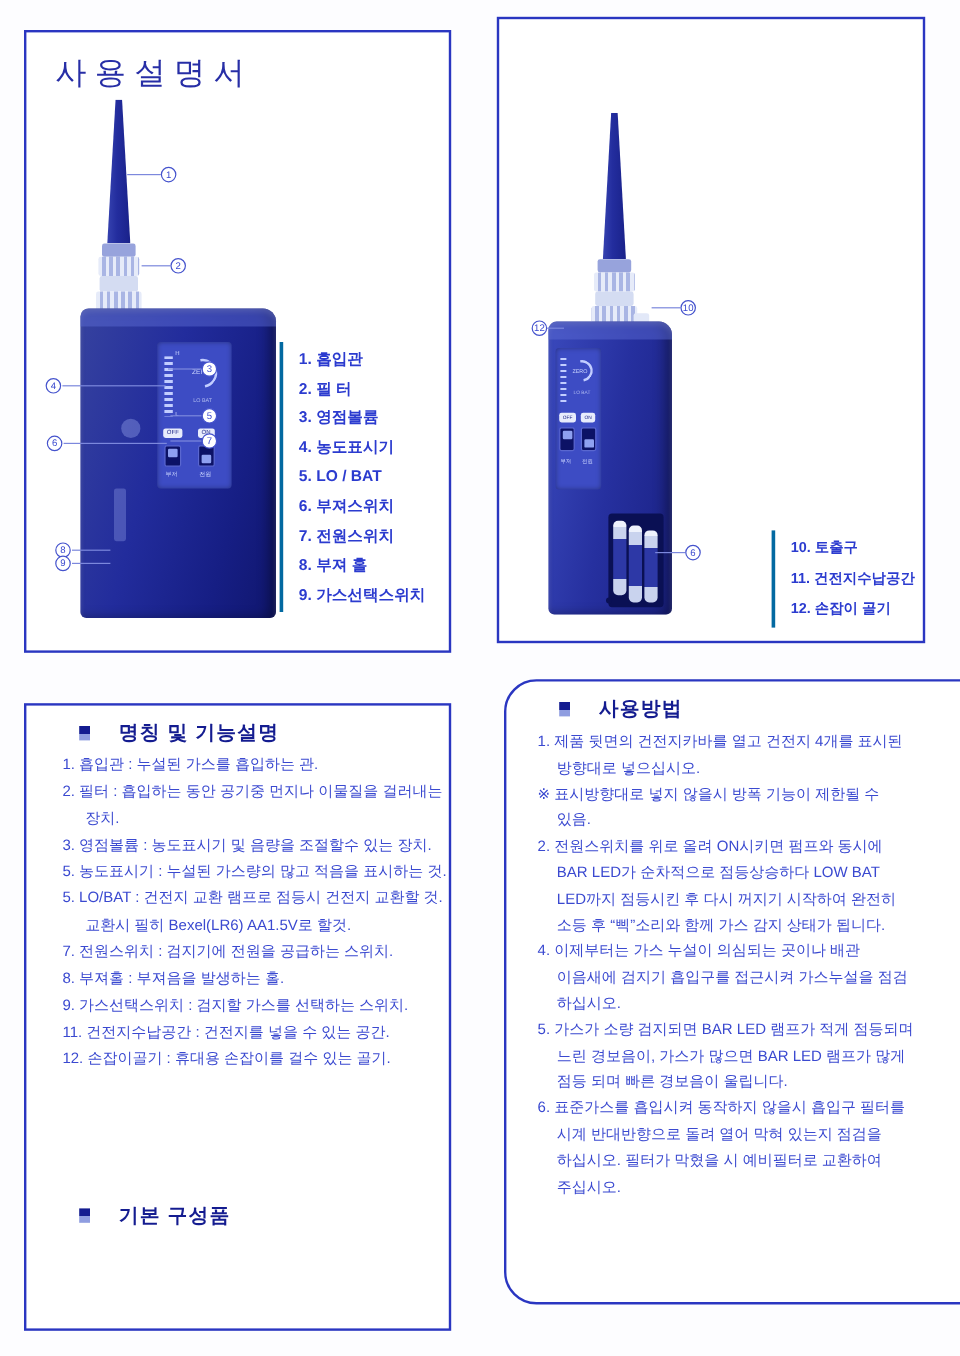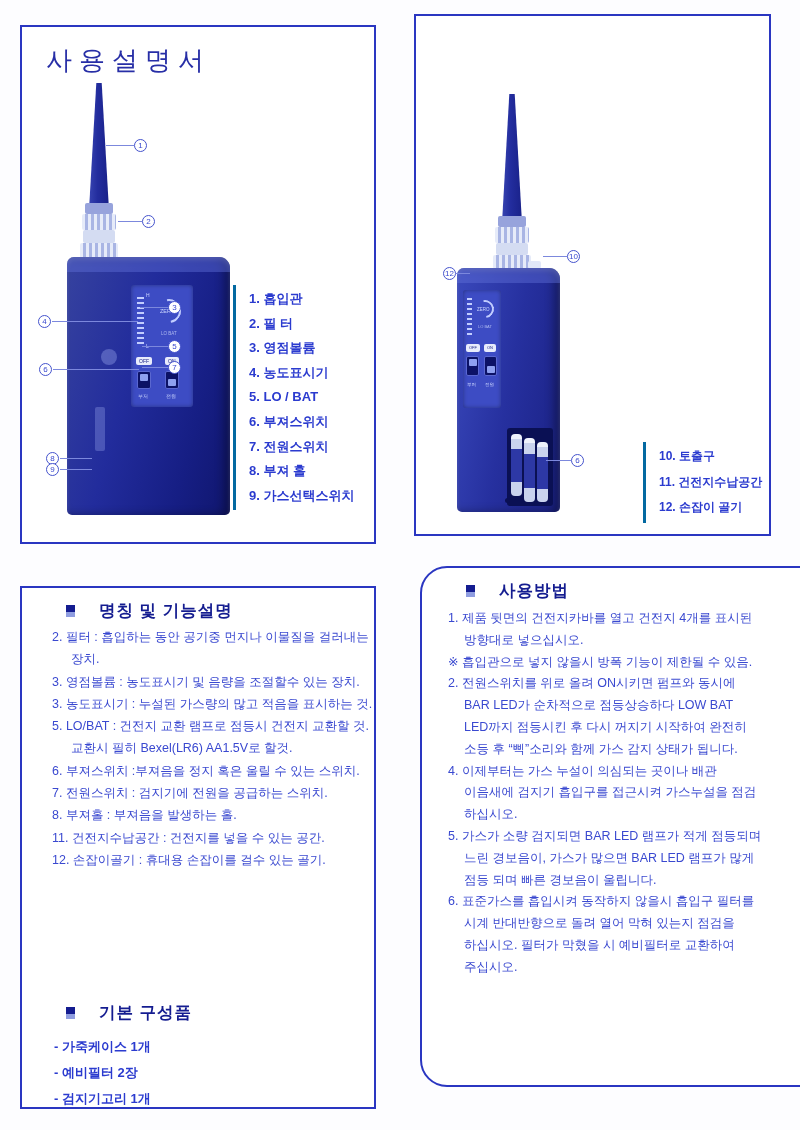--- a/index.html
+++ b/index.html
@@ -187,51 +187,47 @@
       <div class="lg-item">12. 손잡이 골기</div>
     </div>
   </section>
 
   <section class="panel panel-bl">
     <div class="sec-head" style="left:16px;top:12px">
       <span class="sq"></span>
       <span>명칭 및 기능설명</span>
     </div>
     <div class="fn-list">
+      <p class="fn-item">1. 흡입관 : 누설된 가스를 흡입하는 관.</p>
       <p class="fn-item">2. 필터 : 흡입하는 동안 공기중 먼지나 이물질을 걸러내는 장치.</p>
       <p class="fn-item">3. 영점볼륨 : 농도표시기 및 음량을 조절할수 있는 장치.</p>
-      <p class="fn-item">3. 농도표시기 : 누설된 가스량의 많고 적음을 표시하는 것.</p>
+      <p class="fn-item">5. 농도표시기 : 누설된 가스량의 많고 적음을 표시하는 것.</p>
       <p class="fn-item">5. LO/BAT : 건전지 교환 램프로 점등시 건전지 교환할 것. 교환시 필히 Bexel(LR6) AA1.5V로 할것.</p>
-      <p class="fn-item">6. 부져스위치 :부져음을 정지 혹은 울릴 수 있는 스위치.</p>
       <p class="fn-item">7. 전원스위치 : 검지기에 전원을 공급하는 스위치.</p>
       <p class="fn-item">8. 부져홀 : 부져음을 발생하는 홀.</p>
+      <p class="fn-item">9. 가스선택스위치 : 검지할 가스를 선택하는 스위치.</p>
       <p class="fn-item">11. 건전지수납공간 : 건전지를 넣을 수 있는 공간.</p>
       <p class="fn-item">12. 손잡이골기 : 휴대용 손잡이를 걸수 있는 골기.</p>
     </div>
     <div class="sec-head" style="left:16px;top:414px">
       <span class="sq"></span>
       <span>기본 구성품</span>
     </div>
     <div class="comp-cols">
-      <div class="comp-col">
-        <p>- 가죽케이스 1개</p>
-        <p>- 예비필터 2장</p>
-        <p>- 검지기고리 1개</p>
-      </div>
     </div>
   </section>
 
   <section class="panel panel-br">
     <div class="sec-head" style="left:16px;top:12px">
       <span class="sq"></span>
       <span>사용방법</span>
     </div>
     <div class="us-list">
       <p class="us-item">1. 제품 뒷면의 건전지카바를 열고 건전지 4개를 표시된 방향대로 넣으십시오.</p>
-      <p class="us-item">※ 흡입관으로 넣지 않을시 방폭 기능이 제한될 수 있음.</p>
+      <p class="us-item">※ 표시방향대로 넣지 않을시 방폭 기능이 제한될 수 있음.</p>
       <p class="us-item">2. 전원스위치를 위로 올려 ON시키면 펌프와 동시에 BAR LED가 순차적으로 점등상승하다 LOW BAT LED까지 점등시킨 후 다시 꺼지기 시작하여 완전히 소등 후 “삑”소리와 함께 가스 감지 상태가 됩니다.</p>
       <p class="us-item">4. 이제부터는 가스 누설이 의심되는 곳이나 배관 이음새에 검지기 흡입구를 접근시켜 가스누설을 점검 하십시오.</p>
       <p class="us-item">5. 가스가 소량 검지되면 BAR LED 램프가 적게 점등되며 느린 경보음이, 가스가 많으면 BAR LED 램프가 많게 점등 되며 빠른 경보음이 울립니다.</p>
       <p class="us-item">6. 표준가스를 흡입시켜 동작하지 않을시 흡입구 필터를 시계 반대반향으로 돌려 열어 막혀 있는지 점검을 하십시오. 필터가 막혔을 시 예비필터로 교환하여 주십시오.</p>
     </div>
   </section>
 
 </div>
 
 </body></html>

